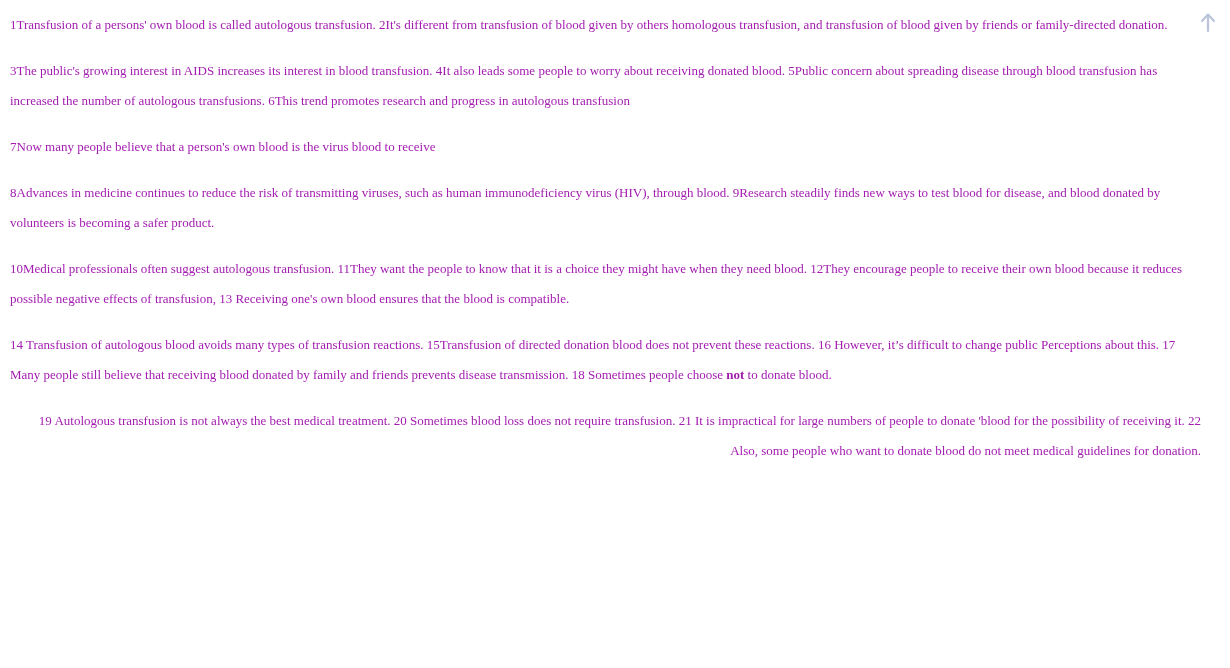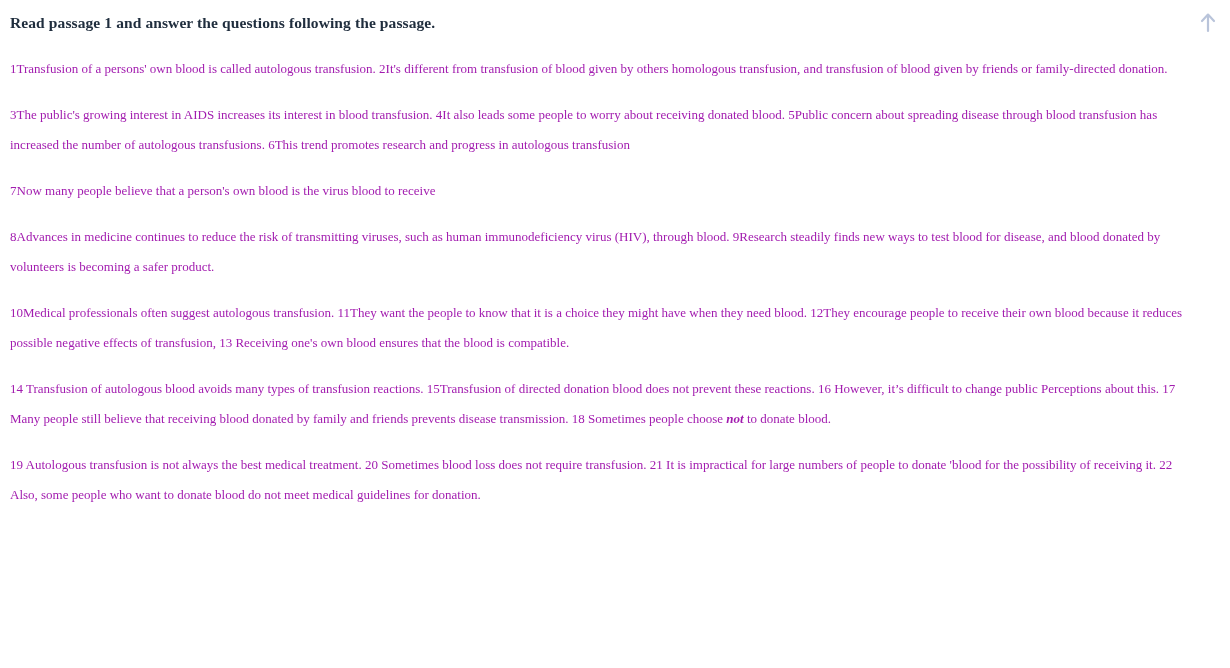--- a/index.html
+++ b/index.html
@@ -42,25 +42,25 @@
     font-size: 13px;
     line-height: 30px;
     color: #a21caf;
     margin: 0 7px 16px 0;
     text-align: left;
     max-width: 1192px;
   }
 
   .passage-paragraph:last-child {
     margin-bottom: 0;
+    text-align: right;
   }
 
   .emph-bold {
     font-weight: bold;
-    font-style: italic;
   }
 
   
   #scroll-top-button {
     position: absolute;
     top: 8px;
     right: 9px;
     width: 26px;
     height: 28px;
     display: flex;
@@ -83,21 +83,20 @@
 
   <button id="scroll-top-button" title="Scroll to top">
     <span>
       <svg width="20" height="22" viewBox="0 0 20 22" aria-hidden="true">
         <line x1="10" y1="20" x2="10" y2="4" stroke="#b9c4da" stroke-width="2.2" stroke-linecap="round"></line>
         <polyline points="4,10 10,3.6 16,10" fill="none" stroke="#b9c4da" stroke-width="2.2" stroke-linecap="round" stroke-linejoin="round"></polyline>
       </svg>
     </span>
   </button>
 
-  <h1 class="passage-heading">Read passage 1 and answer the questions following the passage.</h1>
 
   <div class="passage-body">
 
     <p class="passage-paragraph">1Transfusion of a persons' own blood is called autologous transfusion. 2It's different from transfusion of blood given by others homologous transfusion, and transfusion of blood given by friends or family-directed donation.</p>
 
     <p class="passage-paragraph">3The public's growing interest in AIDS increases its interest in blood transfusion. 4It also leads some people to worry about receiving donated blood. 5Public concern about spreading disease through blood transfusion has increased the number of autologous transfusions. 6This trend promotes research and progress in autologous transfusion</p>
 
     <p class="passage-paragraph">7Now many people believe that a person's own blood is the virus blood to receive</p>
 
     <p class="passage-paragraph">8Advances in medicine continues to reduce the risk of transmitting viruses, such as human immunodeficiency virus (HIV), through blood. 9Research steadily finds new ways to test blood for disease, and blood donated by volunteers is becoming a safer product.</p>

